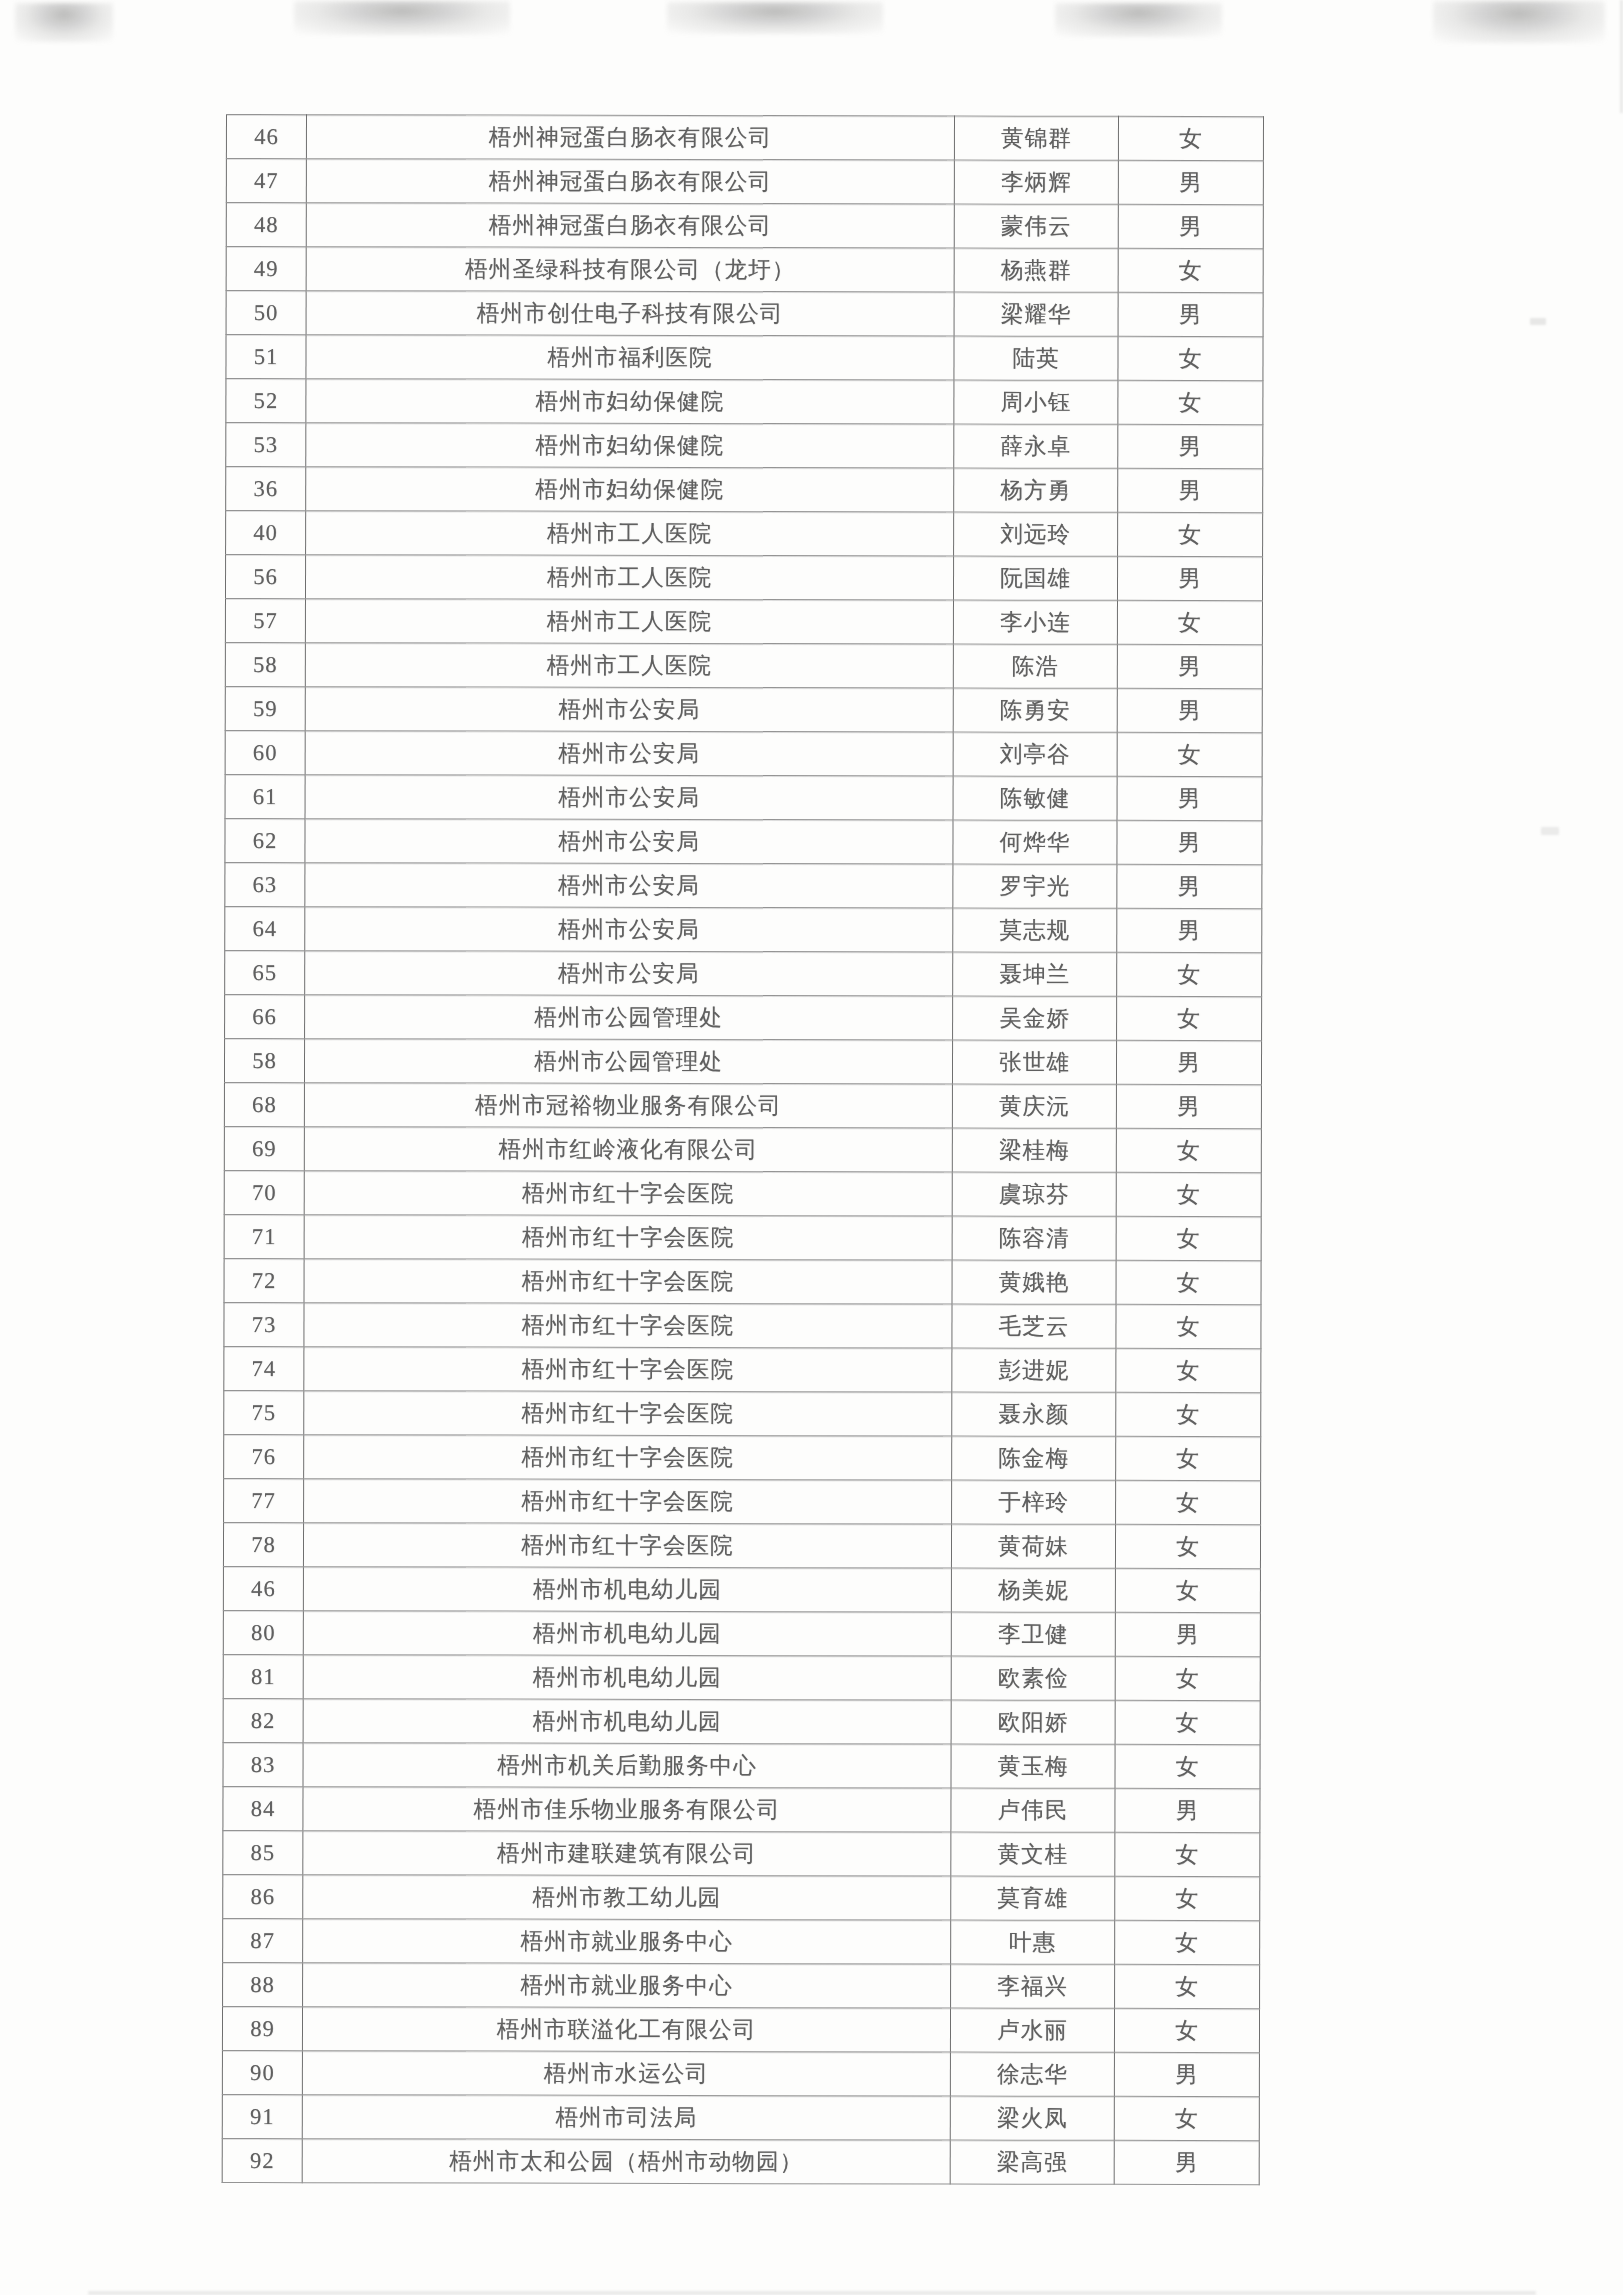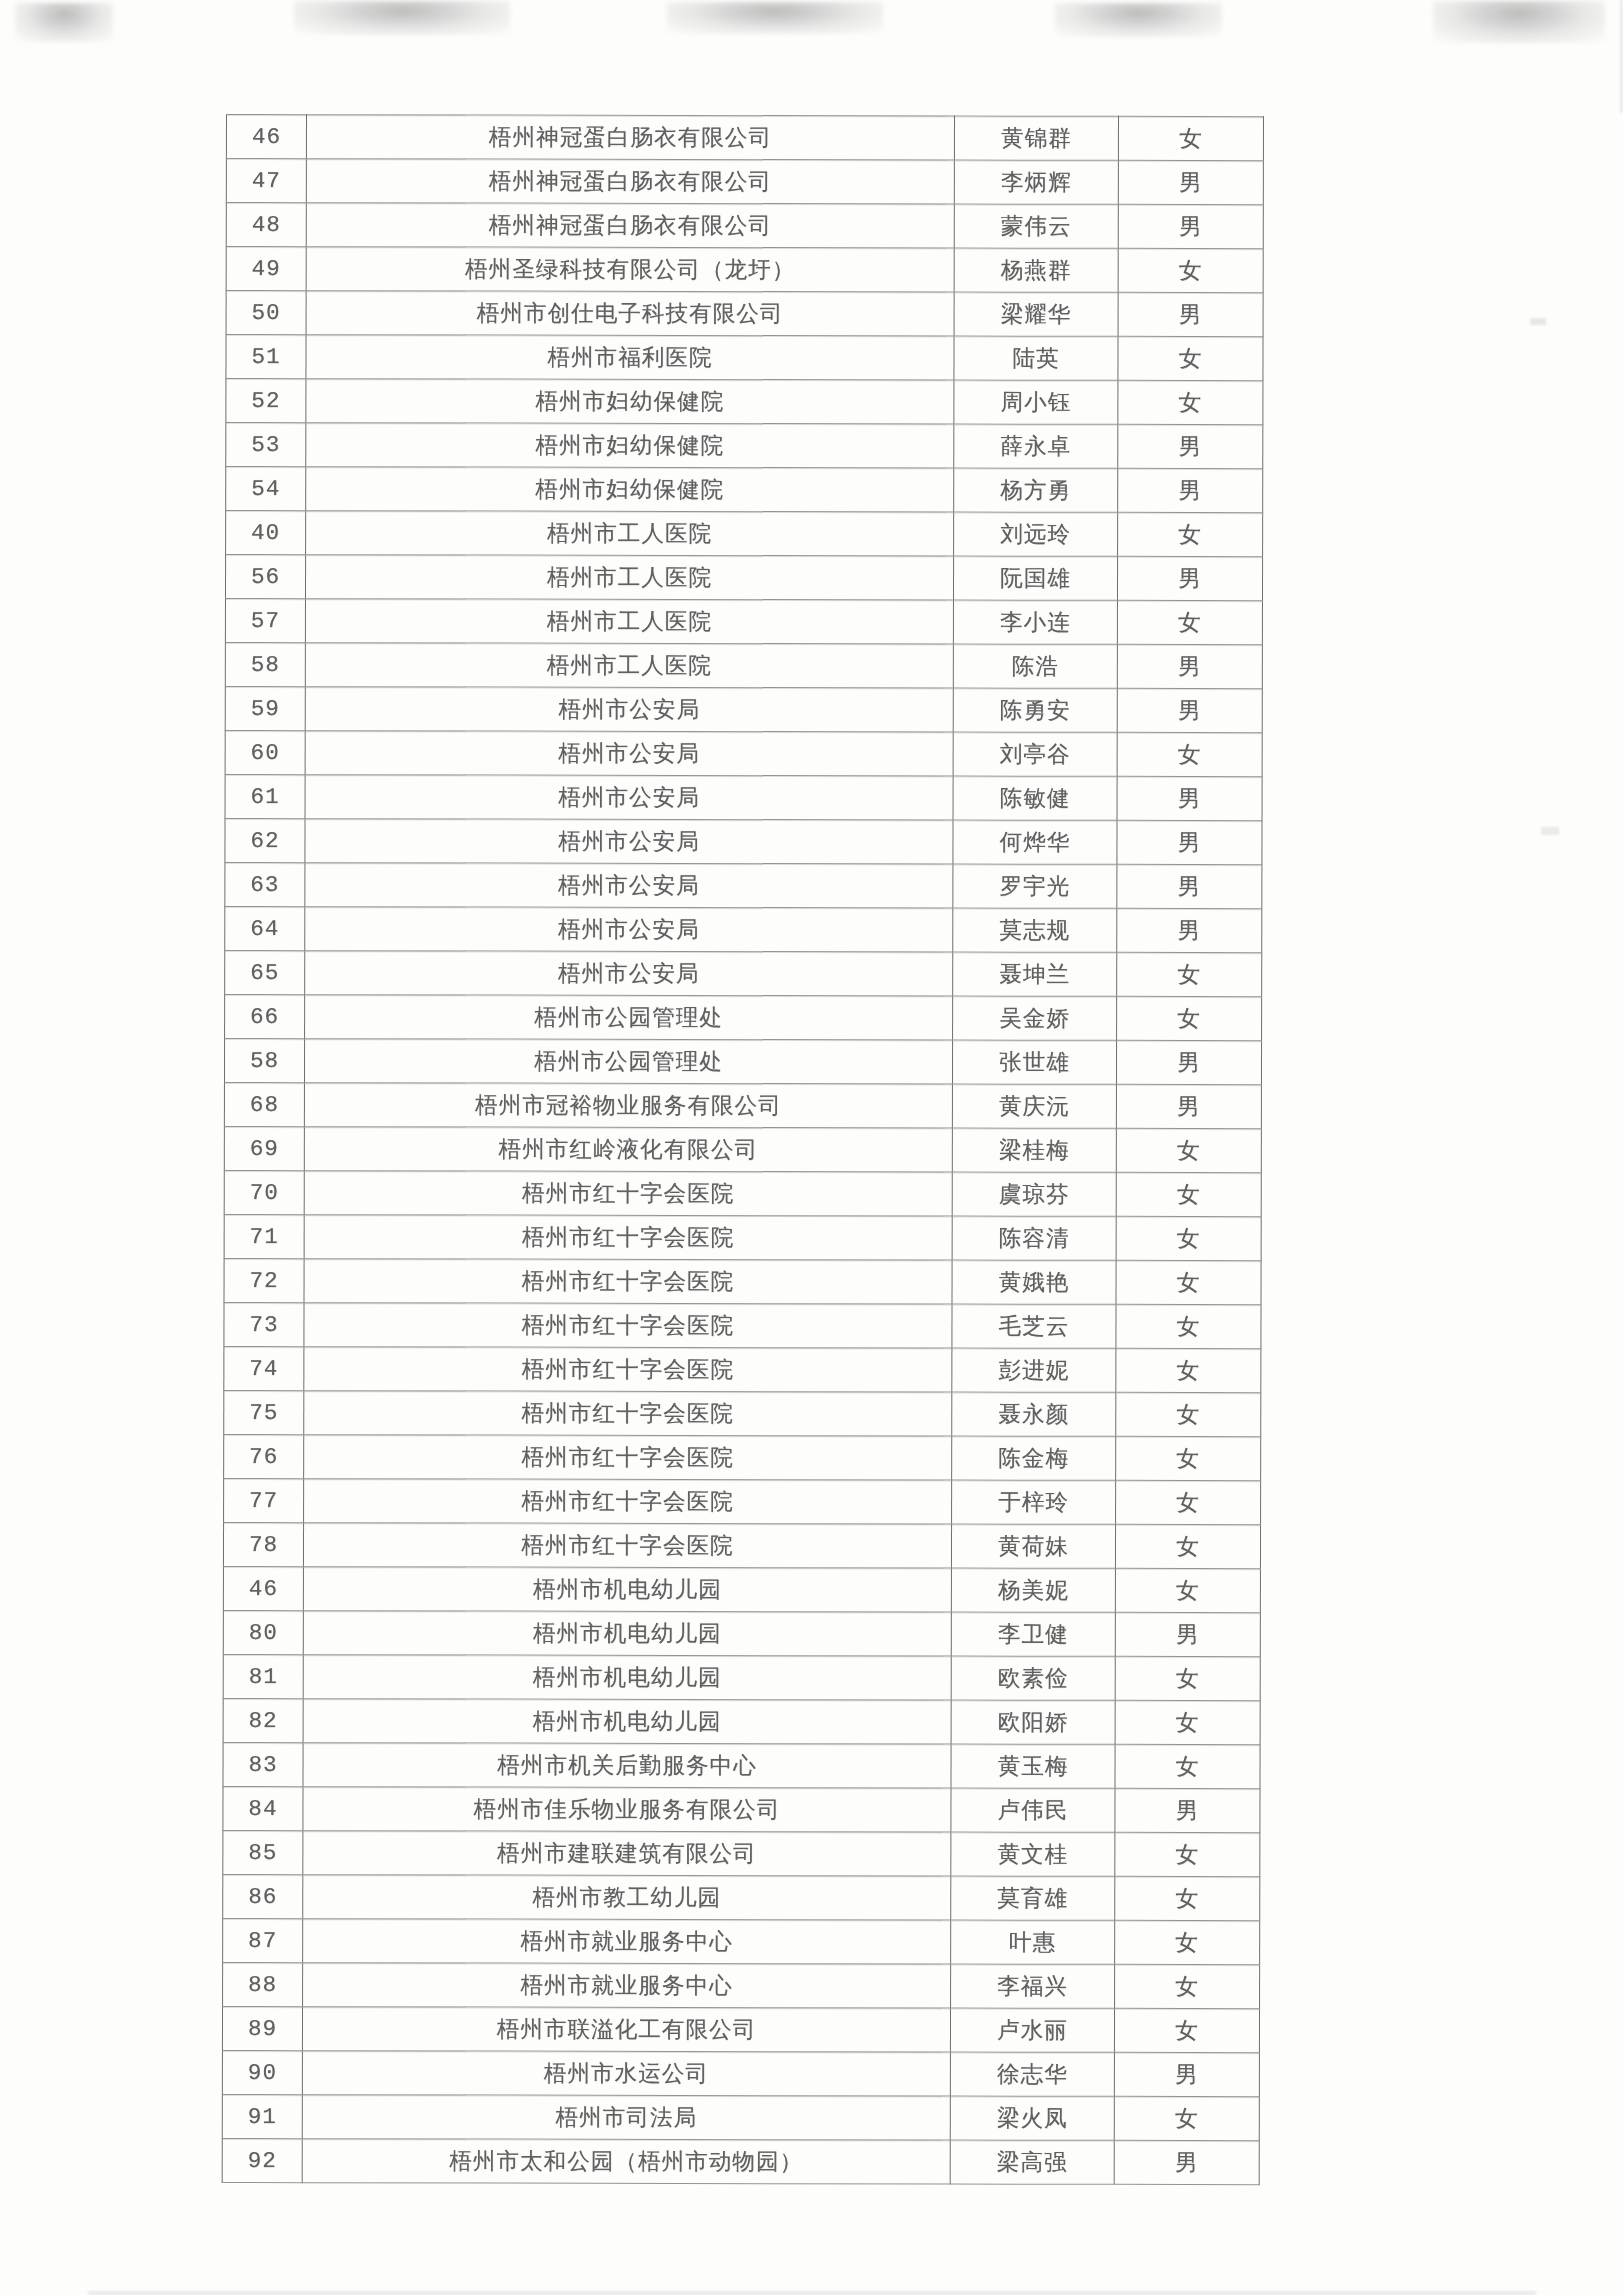--- a/index.html
+++ b/index.html
@@ -56,21 +56,21 @@
     vertical-align: middle;
     font-size: 22.6px;
     color: #606060;
     letter-spacing: 1px;
     text-shadow: 0.2px 0.2px 0.7px rgba(95,95,95,0.55);
     white-space: nowrap;
     overflow: hidden;
     padding: 0 2.9px;
   }
   table.roster { border: 1.5px solid #6f6f6f; }
-  td.c-no     { letter-spacing: 0.5px; font-family: Liberation Mono, monospace; }
+  td.c-no     { letter-spacing: 0.5px; }
   td.c-org    { letter-spacing: 1px; }
   td.c-name   { letter-spacing: 1.5px; }
   td.c-gender { letter-spacing: 0; }
 </style>
 </head>
 <body>
 
 <div class="smudge" style="left:14.7px;  top:2.9px;  width:98px; height:39px;"></div>
 <div class="smudge" style="left:294px; top:1px;  width:216px; height:34px;"></div>
 <div class="smudge" style="left:667px;top:2px;  width:216px; height:32px;"></div>
@@ -141,21 +141,21 @@
   </tr>
 
   <tr>
     <td class="c-no">53</td>
     <td class="c-org">梧州市妇幼保健院</td>
     <td class="c-name">薛永卓</td>
     <td class="c-gender">男</td>
   </tr>
 
   <tr>
-    <td class="c-no">54</td>
+    <td class="c-no">36</td>
     <td class="c-org">梧州市妇幼保健院</td>
     <td class="c-name">杨方勇</td>
     <td class="c-gender">男</td>
   </tr>
 
   <tr>
     <td class="c-no">40</td>
     <td class="c-org">梧州市工人医院</td>
     <td class="c-name">刘远玲</td>
     <td class="c-gender">女</td>

